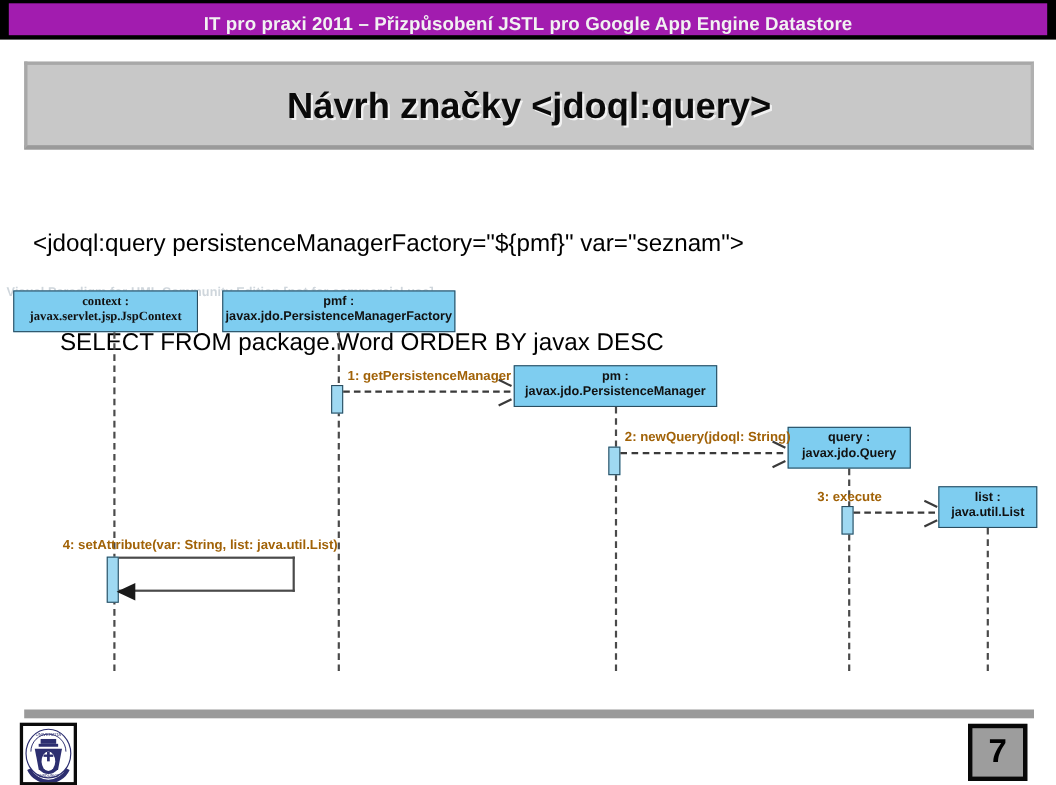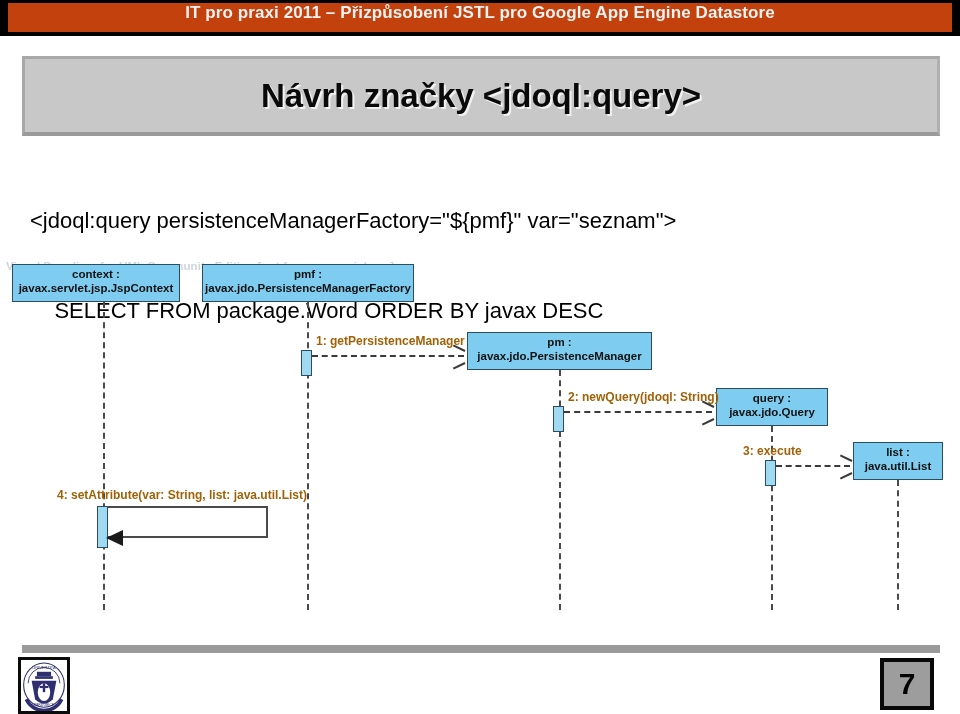--- a/index.html
+++ b/index.html
@@ -27,23 +27,23 @@
     height: 36px;
     background: #000000;
     overflow: hidden;
   }
   .banner-inner {
     position: absolute;
     left: 8px;
     top: 3px;
     width: 944px;
     height: 29px;
-    background: #c2410c;
+    background: #a21caf;
     display: flex;
-    align-items: flex-start;
+    align-items: flex-end;
     justify-content: center;
   }
   .banner-title {
     color: #f2f2f2;
     font-size: 17px;
     font-weight: bold;
     letter-spacing: 0.1px;
     white-space: nowrap;
     font-family: "Liberation Sans", sans-serif;
   }
@@ -240,21 +240,21 @@
 
   <div class="code-block">
     <div class="code-line">&lt;jdoql:query persistenceManagerFactory="${pmf}" var="seznam"&gt;</div>
     <div class="code-line">    SELECT FROM package.Word ORDER BY javax DESC</div>
   </div>
 
   <div class="uml">
 
     <div class="watermark">Visual Paradigm for UML Community Edition [not for commercial use]</div>
 
-    <div class="lifeline-box" style="left:12px; top:8px; width:168px; height:38px;">
+    <div class="lifeline-box" style="left:12px; top:8px; width:168px; height:38px;font-family:Liberation Serif, serif;">
       <span class="ln1">context :</span>
       <span class="ln2">javax.servlet.jsp.JspContext</span>
     </div>
 
     <div class="lifeline-box" style="left:202px; top:8px; width:212px; height:38px;">
       <span class="ln1">pmf :</span>
       <span class="ln2">javax.jdo.PersistenceManagerFactory</span>
     </div>
 
     <div class="lifeline-box" style="left:467px; top:76px; width:185px; height:38px;">

